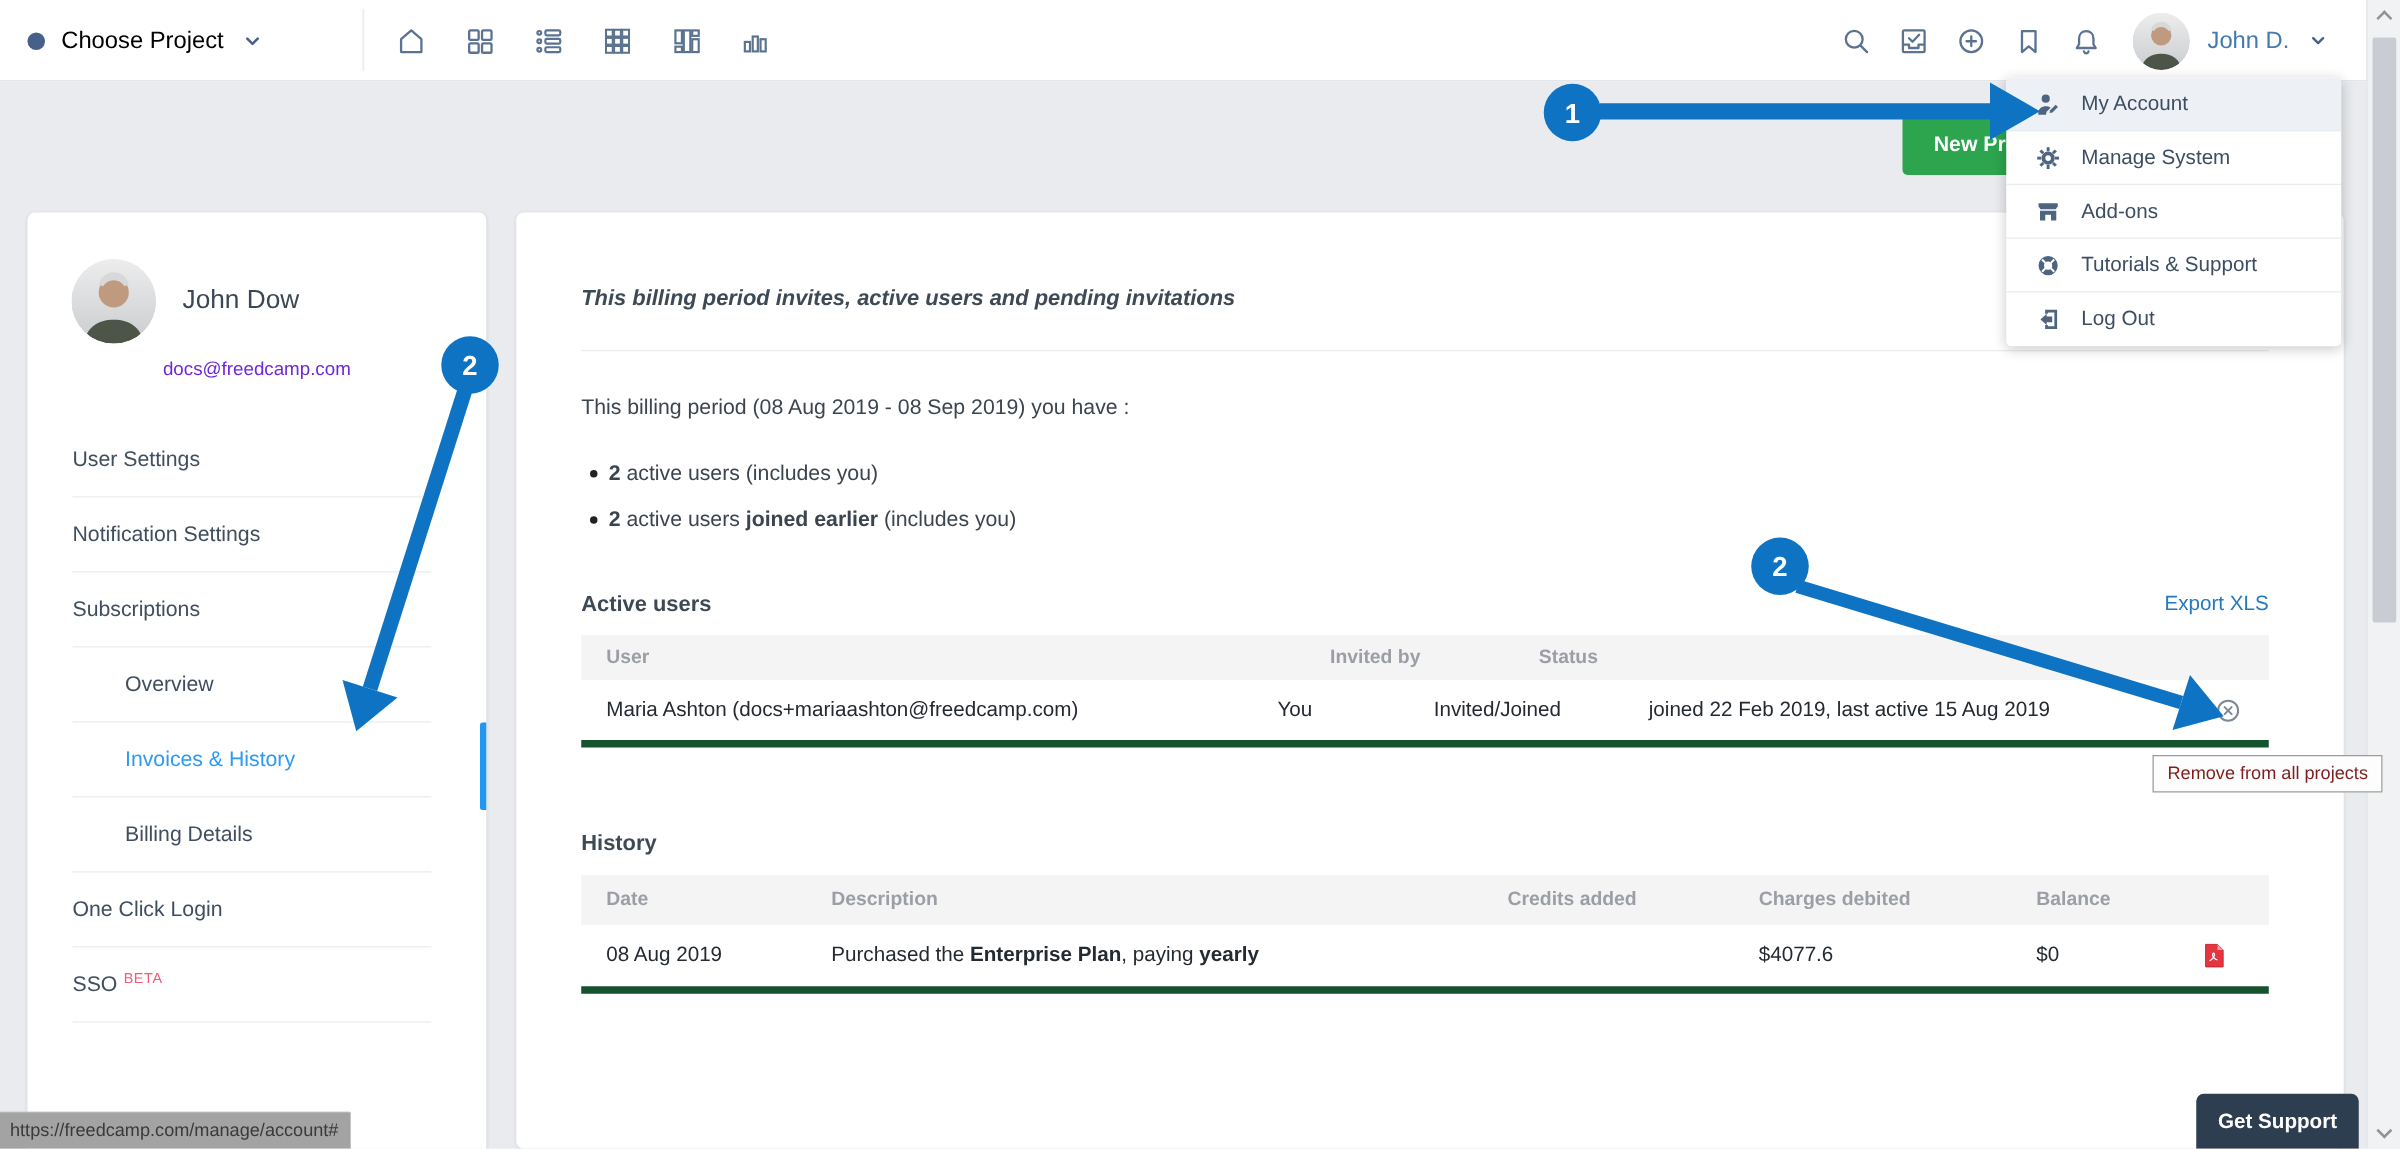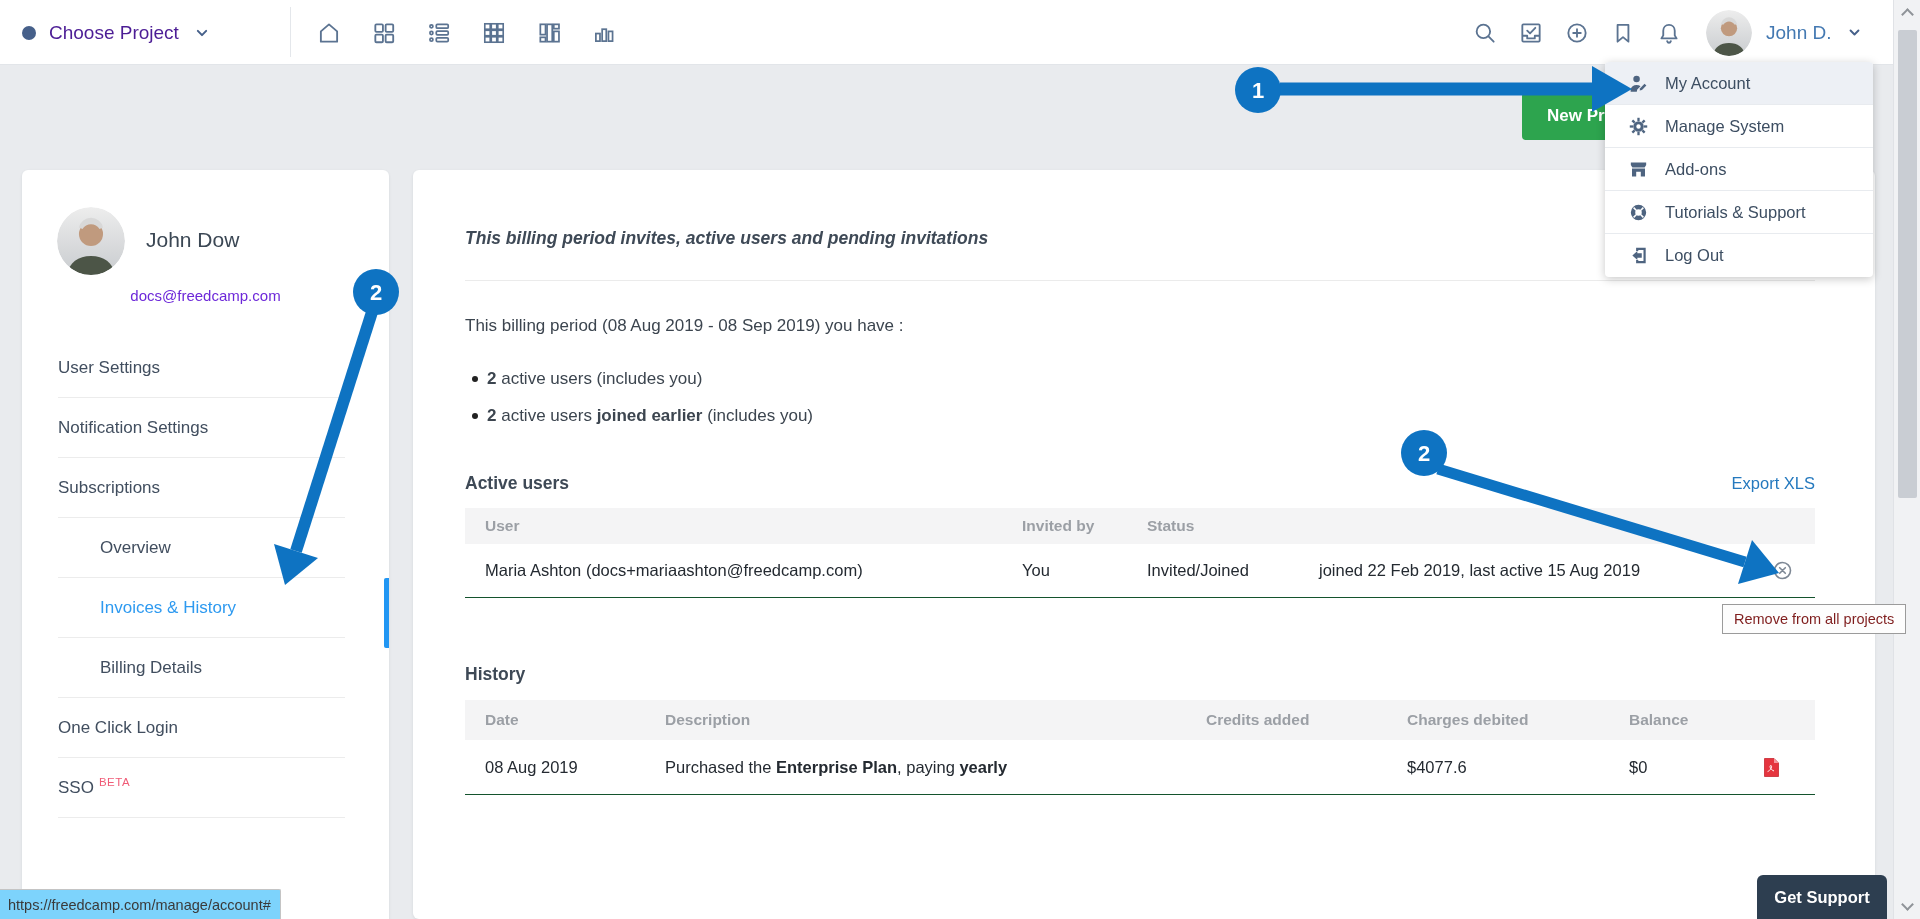--- a/index.html
+++ b/index.html
@@ -11,21 +11,21 @@
     overflow: hidden;
     color: #3c454f;
   }
   
   .topbar {
     position:absolute; top:0; left:0; width:1920px; height:65px;
     background:#fff; border-bottom:1px solid #e2e5e9; z-index:10;
   }
   .project-selector { position:absolute; left:22px; top:0; height:65px; display:flex; align-items:center; gap:13px; cursor:pointer; }
   .project-dot { width:14px; height:14px; border-radius:50%; background:#46608a; }
-  .project-label { font-size:19px; color:#4c1d95; }
+  .project-label { font-size:19px; color:#000000; }
   .tb-divider { position:absolute; left:290px; top:7px; height:50px; width:1px; background:#e4e7eb; }
   .nav-icons { position:absolute; left:316px; top:0; height:65px; display:flex; align-items:center; gap:29px; }
   .nav-icons .tbico, .action-icons .tbico { width:26px; height:26px; cursor:pointer; display:block; }
   .action-icons { position:absolute; left:1472px; top:0; height:65px; display:flex; align-items:center; gap:20px; }
   .tb-user { position:absolute; left:1706px; top:0; height:65px; display:flex; align-items:center; gap:14px; cursor:pointer; }
   .tb-user .uname { font-size:19px; color:#4479b2; }
   .avatar-sm { width:46px; height:46px; border-radius:50%; overflow:hidden; display:block; }
   
   .card { position:absolute; background:#fff; border-radius:6px; box-shadow:0 1px 3px rgba(50,60,70,.10); z-index:5; }
   .sidebar { left:22px; top:170px; width:367px; height:760px; }
@@ -47,23 +47,23 @@
   .m-divider { position:absolute; left:52px; top:110px; width:1350px; height:1px; background:#ebebeb; }
   .m-intro { position:absolute; left:52px; top:146px; font-size:17px; color:#3c454f; }
   .m-bullets { position:absolute; left:52px; top:196px; list-style:none; font-size:17px; color:#3c454f; }
   .m-bullets li { position:relative; padding-left:22px; height:37px; line-height:26px; }
   .m-bullets li::before { content:""; position:absolute; left:7px; top:10px; width:6px; height:6px; border-radius:50%; background:#222; }
   .section-row { position:absolute; left:52px; top:298px; width:1350px; height:30px; }
   .section-title { font-size:17.5px; font-weight:bold; color:#3e4956; line-height:30px; }
   .export-link { position:absolute; right:0; top:0; font-size:16.5px; color:#2579be; line-height:30px; cursor:pointer; text-decoration:none; }
   .tbl { position:absolute; left:52px; width:1350px; font-size:16.5px; color:#242a31; }
   .tbl .hdr { display:grid; background:#f4f4f5; align-items:center; font-size:15.5px; font-weight:bold; color:#9b9fa5; }
-  .tbl .row { display:grid; align-items:center; border-bottom:1px solid #14532d; background:#fff; }
+  .tbl .row { display:grid; align-items:center; border-bottom:6px solid #14532d; background:#fff; }
   .au { top:338px; }
-  .au .hdr { grid-template-columns:537px 125px 172px 454px 42px; height:36px; padding-left:20px; }
+  .au .hdr { grid-template-columns:537px 125px 172px 454px 42px; height:36px; padding-left:20px;gap:42px; }
   .au .row { grid-template-columns:537px 125px 172px 454px 42px; height:54px; padding-left:20px; }
   .hist { top:530px; }
   .hist .hdr { grid-template-columns:180px 541px 201px 222px 134px 52px; height:40px; padding-left:20px; }
   .hist .row { grid-template-columns:180px 541px 201px 222px 134px 52px; height:55px; padding-left:20px; }
   .hist-title { position:absolute; left:52px; top:489px; }
   .remove-btn { width:19px; height:19px; cursor:pointer; background:none; border:none; padding:0; display:block; }
   .pdf-btn { width:17px; height:21px; cursor:pointer; background:none; border:none; padding:0; display:block; }
   b { font-weight:bold; }
   
   .user-menu { position:absolute; left:1605px; top:62px; width:268px; background:#fff; border-radius:4px;
@@ -81,21 +81,21 @@
   
   .annotations { position:absolute; left:0; top:0; z-index:40; pointer-events:none; }
   .ann-num { font-size:22px; font-weight:bold; fill:#fff; text-anchor:middle; font-family:"Liberation Sans",sans-serif; }
   
   .tooltip { position:absolute; left:1722px; top:604px; height:30px; line-height:28px; background:#fdfdfd;
     border:1px solid #9b9b9b; padding:0 11px; font-size:14.5px; color:#7f1d1d; z-index:60; white-space:nowrap; }
   
   .get-support { position:absolute; left:1757px; top:875px; width:130px; height:44px; background:#2d3e50; border:none;
     border-radius:6px 6px 0 0; color:#fff; font-weight:bold; font-size:16.5px; z-index:20; cursor:pointer; font-family:inherit; }
   
-  .statusbar { position:absolute; left:-1px; bottom:0; height:30px; line-height:27px; background:#7dd3fc;
+  .statusbar { position:absolute; left:-1px; bottom:0; height:30px; line-height:27px; background:#a3a3a3;
     border:1px solid #c4c4c4; border-left:none; border-bottom:none; border-top-right-radius:2px;
     padding:2px 9px; font-size:14.5px; color:#3a3a3a; z-index:70; }
   
   .scrollbar { position:absolute; right:0; top:0; width:27px; height:919px; background:#f1f2f4; border-left:1px solid #e0e2e6; z-index:15; }
   .sb-thumb { position:absolute; left:4px; top:30px; width:19px; height:468px; background:#c9cdd3; border-radius:2px; cursor:pointer; }
   .sb-arrow { position:absolute; left:9px; width:9px; height:9px; border-left:2px solid #8f9398; border-top:2px solid #8f9398; cursor:pointer; }
   .sb-arrow.up { top:10px; transform:rotate(45deg); }
   .sb-arrow.down { bottom:10px; transform:rotate(225deg); }
 </style>
 </head>

